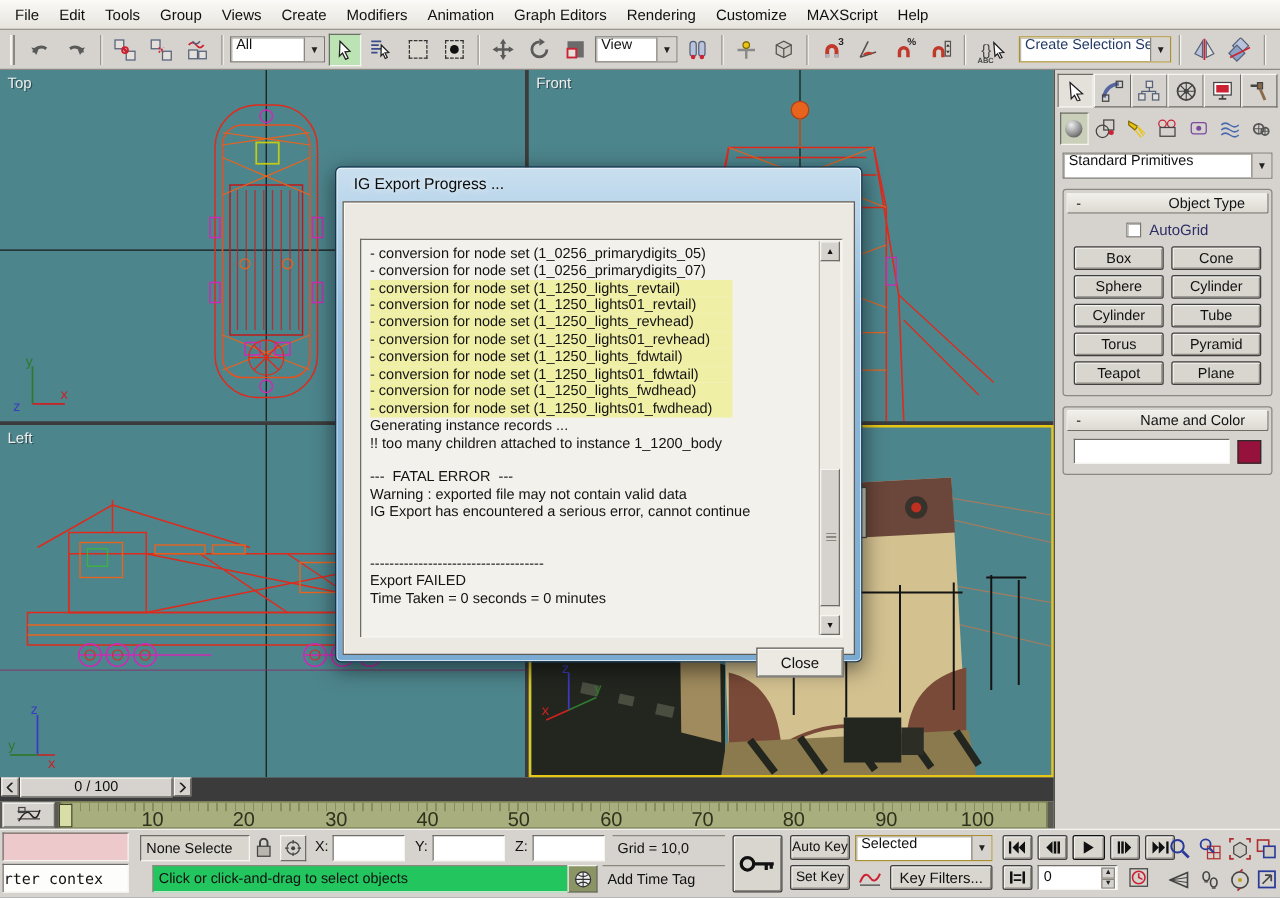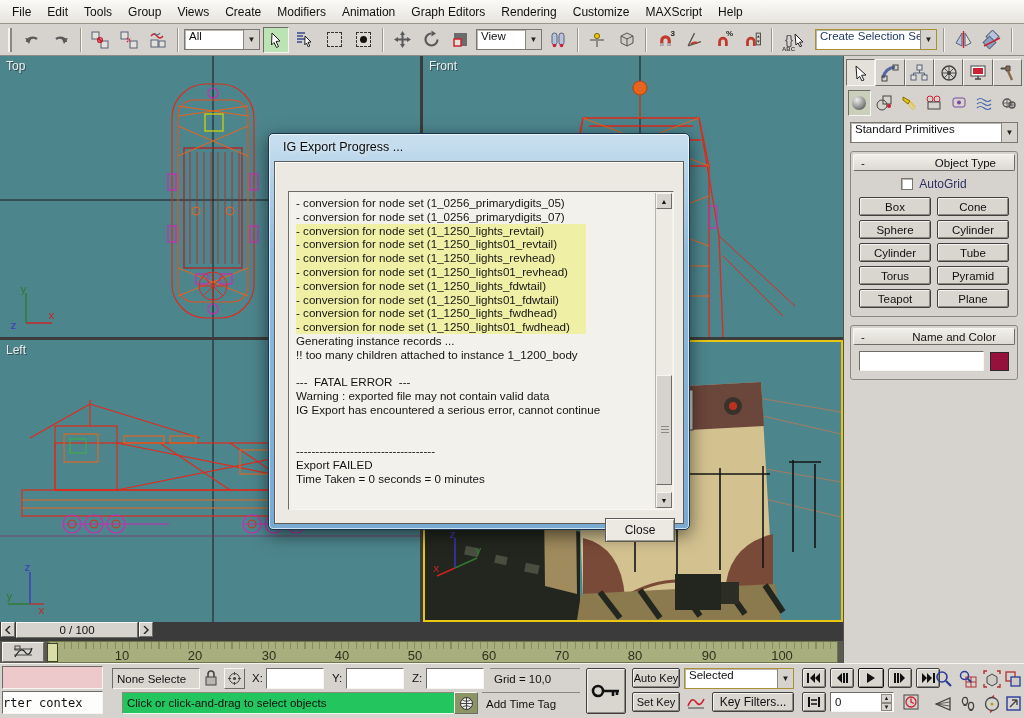--- a/index.html
+++ b/index.html
@@ -74,21 +74,21 @@
   
   .timeslider { position:absolute; left:0; top:622px; width:843px; height:19px; background:#3B3B3B;
                 display:flex; align-items:flex-start; }
   .ts-arrow { width:14px; height:15px; margin:0 1px; font-size:8px; display:flex; align-items:center; justify-content:center; }
   .ts-slider { width:122px; height:16px; display:flex; align-items:center; justify-content:center; font-size:11.5px; }
   .trackbar { position:absolute; left:0; top:641px; width:843px; height:22px; background:#5A5A52; }
   .tb-curve-btn { position:absolute; left:2px; top:1px; width:42px; height:20px; display:flex; align-items:center; justify-content:center; }
   .ruler { position:absolute; left:48px; top:0; width:790px; height:22px; background:#A8AE7D; border:1px solid #70764C; }
   .ruler::before { content:""; position:absolute; left:0; top:0; right:0; height:7px;
                    background:repeating-linear-gradient(90deg,#878D5C 0 1px,transparent 1px 7.3px); }
-  .tick-num { position:absolute; top:6px; transform:translateX(-50%); font-size:13px; color:#2E321C; }
+  .tick-num { position:absolute; top:6px; transform:translateX(-50%); font-size:16px; color:#2E321C; }
   .ts-thumb { position:absolute; left:-2px; top:1px; width:11px; height:19px; background:#D9DEA7; border:1px solid #3E4228; }
 
   
   .statusbar { position:absolute; left:0; top:663px; width:1024px; height:55px; background:#D6D3CE; border-top:1px solid #F4F3EF; }
   .sb { position:absolute; font-size:11.5px; }
   .listener-pink { left:2px; top:2px; width:101px; height:23px; background:#EDC9CB; border:1px solid; border-color:#6E6C66 #F6F5F1 #F6F5F1 #6E6C66; }
   .listener-white { left:2px; top:27px; width:101px; height:23px; background:#FDFDFB; border:1px solid; border-color:#6E6C66 #F6F5F1 #F6F5F1 #6E6C66;
                     font-family:"DejaVu Sans Mono", monospace; font-size:12px; display:flex; align-items:center; overflow:hidden; white-space:nowrap; }
   .fieldbox { display:flex; align-items:center; padding:0 4px; overflow:hidden; white-space:nowrap; }
   .playbtn { display:flex; align-items:center; justify-content:center; }

